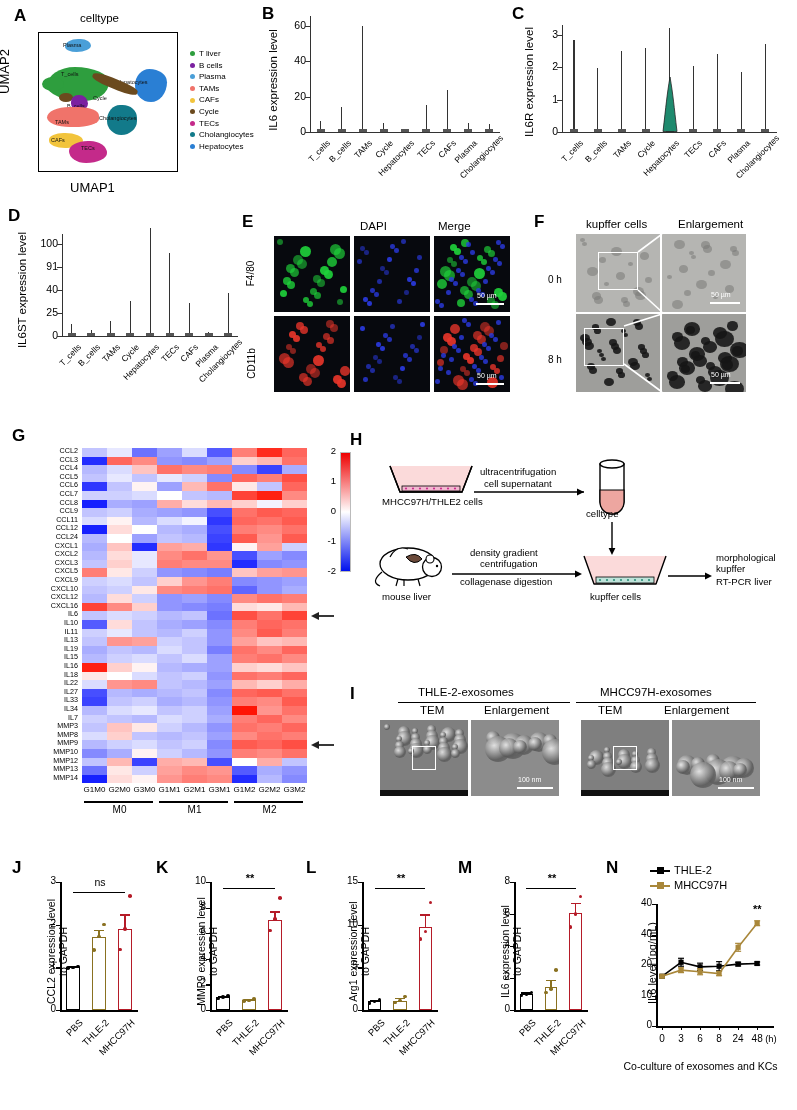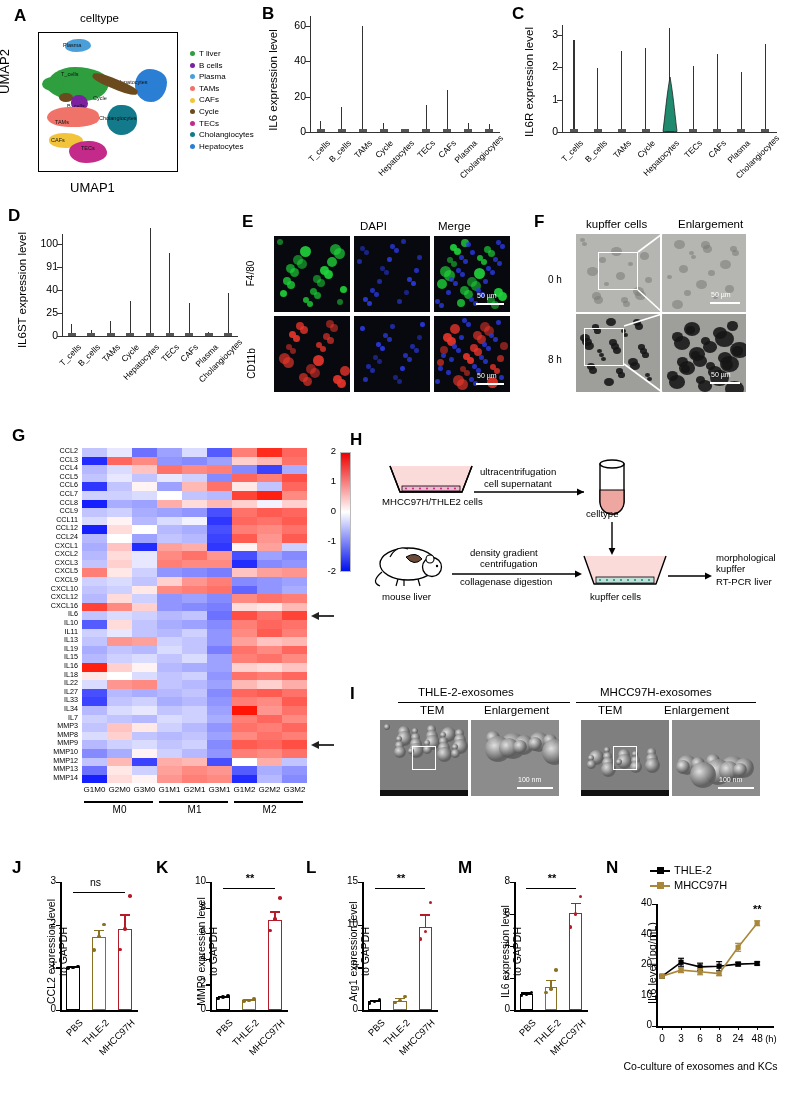--- a/index.html
+++ b/index.html
@@ -1222,21 +1222,21 @@
       <div class="pt" style="left:98.2px;top:64.86666666666667px;background:#8a7121;"></div>
       <div class="xcat rot45" style="left:43px;top:159px;width:56px;text-align:right;font-size:9.5px;">THLE-2</div>
       <div class="bar" style="left:114.24px;top:70.50666666666667px;width:13.52px;height:81.49333333333333px;border-color:#b51b28;"></div>
       <div class="errbar" style="left:120.35px;top:56.42666666666668px;height:14.08px;background:#b51b28;"></div>
       <div class="errcap" style="position:absolute;left:116px;top:56.42666666666668px;width:10px;background:#b51b28;"></div>
       <div class="pt" style="left:114.2px;top:89.61333333333333px;background:#b51b28;"></div>
       <div class="pt" style="left:119.2px;top:69.13333333333334px;background:#b51b28;"></div>
       <div class="pt" style="left:124.2px;top:36.28px;background:#b51b28;"></div>
       <div class="xcat rot45" style="left:69px;top:159px;width:56px;text-align:right;font-size:9.5px;">MHCC97H</div>
       <div style="position:absolute;left:69px;top:34px;width:52px;height:1.3px;background:#000;"></div>
-      <div class="sig" style="left:86px;top:18px;width:20px;font-weight:normal;font-size:10.5px;">ns</div>
+      <div class="sig" style="left:86px;top:18px;width:20px;text-align:center;font-weight:normal;font-size:10.5px;">ns</div>
       <div style="position:absolute;left:-22px;top:82px;width:150px;text-align:center;font-size:10.5px;line-height:11.5px;transform:rotate(-90deg);">
         <div>CCL2 expression level</div>
         <div>to GAPDH</div>
       </div>
     </div>
 </div>
 
 <div class="panel" id="panelK" style="left:154px;top:858px;width:152px;height:250px;">
   <div class="plabel" style="position:absolute;left:2px;top:0px;">K</div>
   <div id="K-plot" style="position:absolute;left:0;top:0;width:152px;height:250px;">

